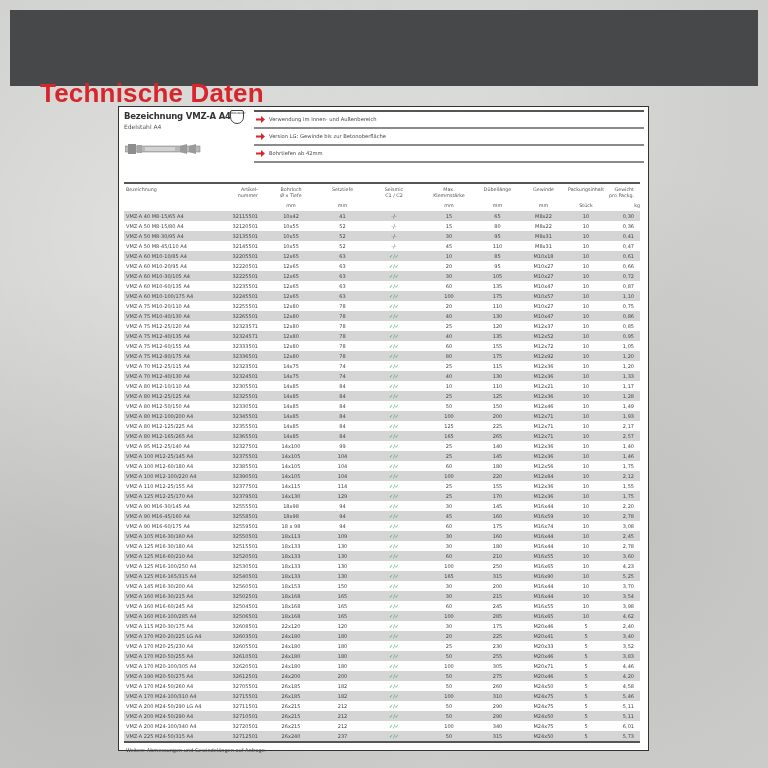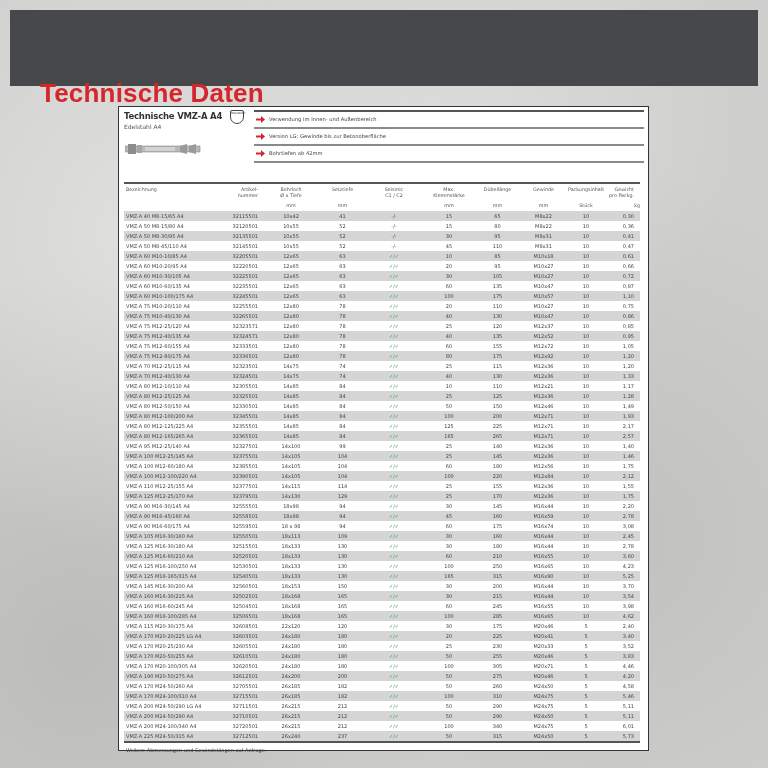--- a/index.html
+++ b/index.html
@@ -81,21 +81,21 @@
   .foot { font-size: 5px; color: #444; margin-top: 4px; padding-left: 2px; }
 </style>
 </head>
 <body>
 
 <div class="band">
   <div class="band-title">Technische Daten</div>
 </div>
 
 <div class="card">
-  <div class="prod-title">Technische VMZ-A A4</div>
+  <div class="prod-title">Bezeichnung VMZ-A A4</div>
   <div class="prod-sub">Edelstahl A4</div>
   <div class="logo"><span>Hersteller</span></div>
   <svg class="anchor" viewBox="0 0 80 12">
     <rect x="0" y="3" width="75" height="6" fill="#b9b9b9" stroke="#7a7a7a" stroke-width="0.5"></rect>
     <rect x="3" y="1" width="8" height="10" fill="#8d8d8d"></rect>
     <rect x="12" y="2" width="5" height="8" fill="#a5a5a5"></rect>
     <path d="M55 3 L62 1 L62 11 L55 9 Z M64 3 L71 1 L71 11 L64 9 Z" fill="#9a9a9a"></path>
     <rect x="20" y="4" width="30" height="4" fill="#d2d2d2"></rect>
   </svg>
 

